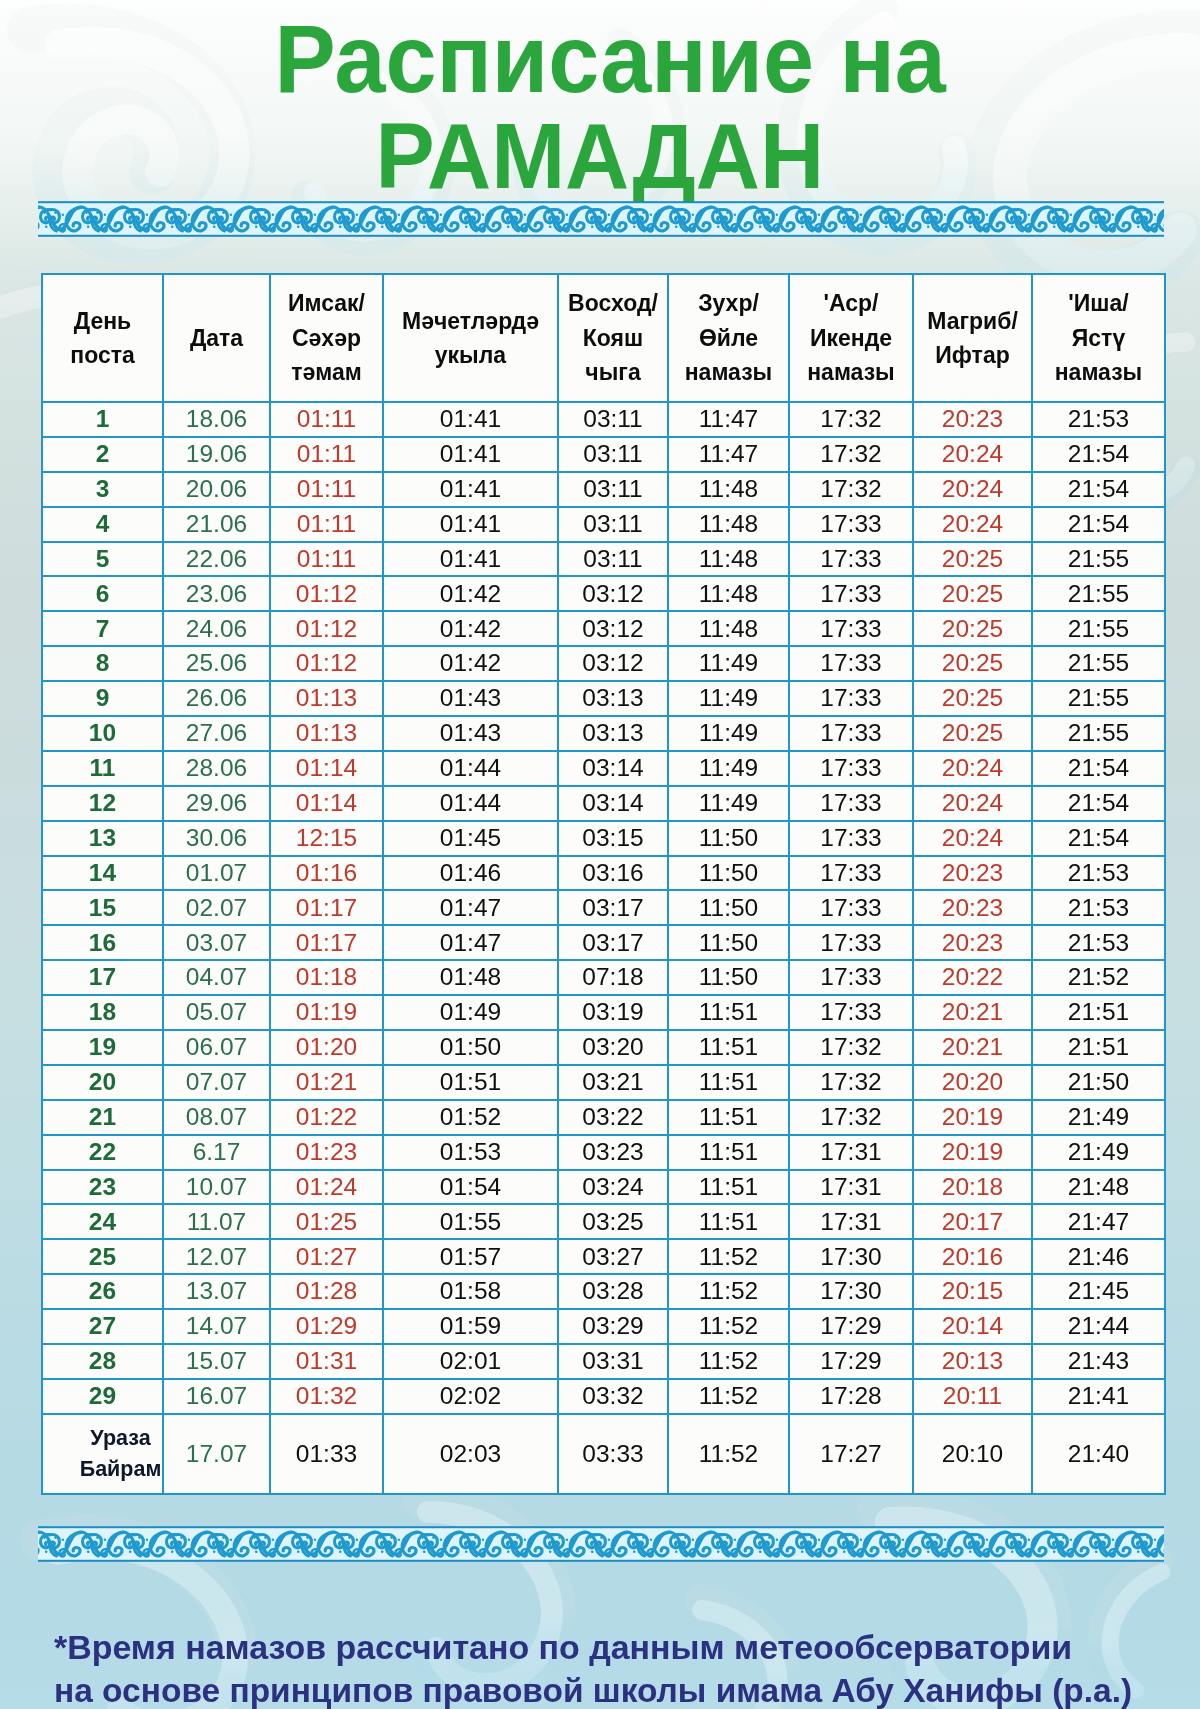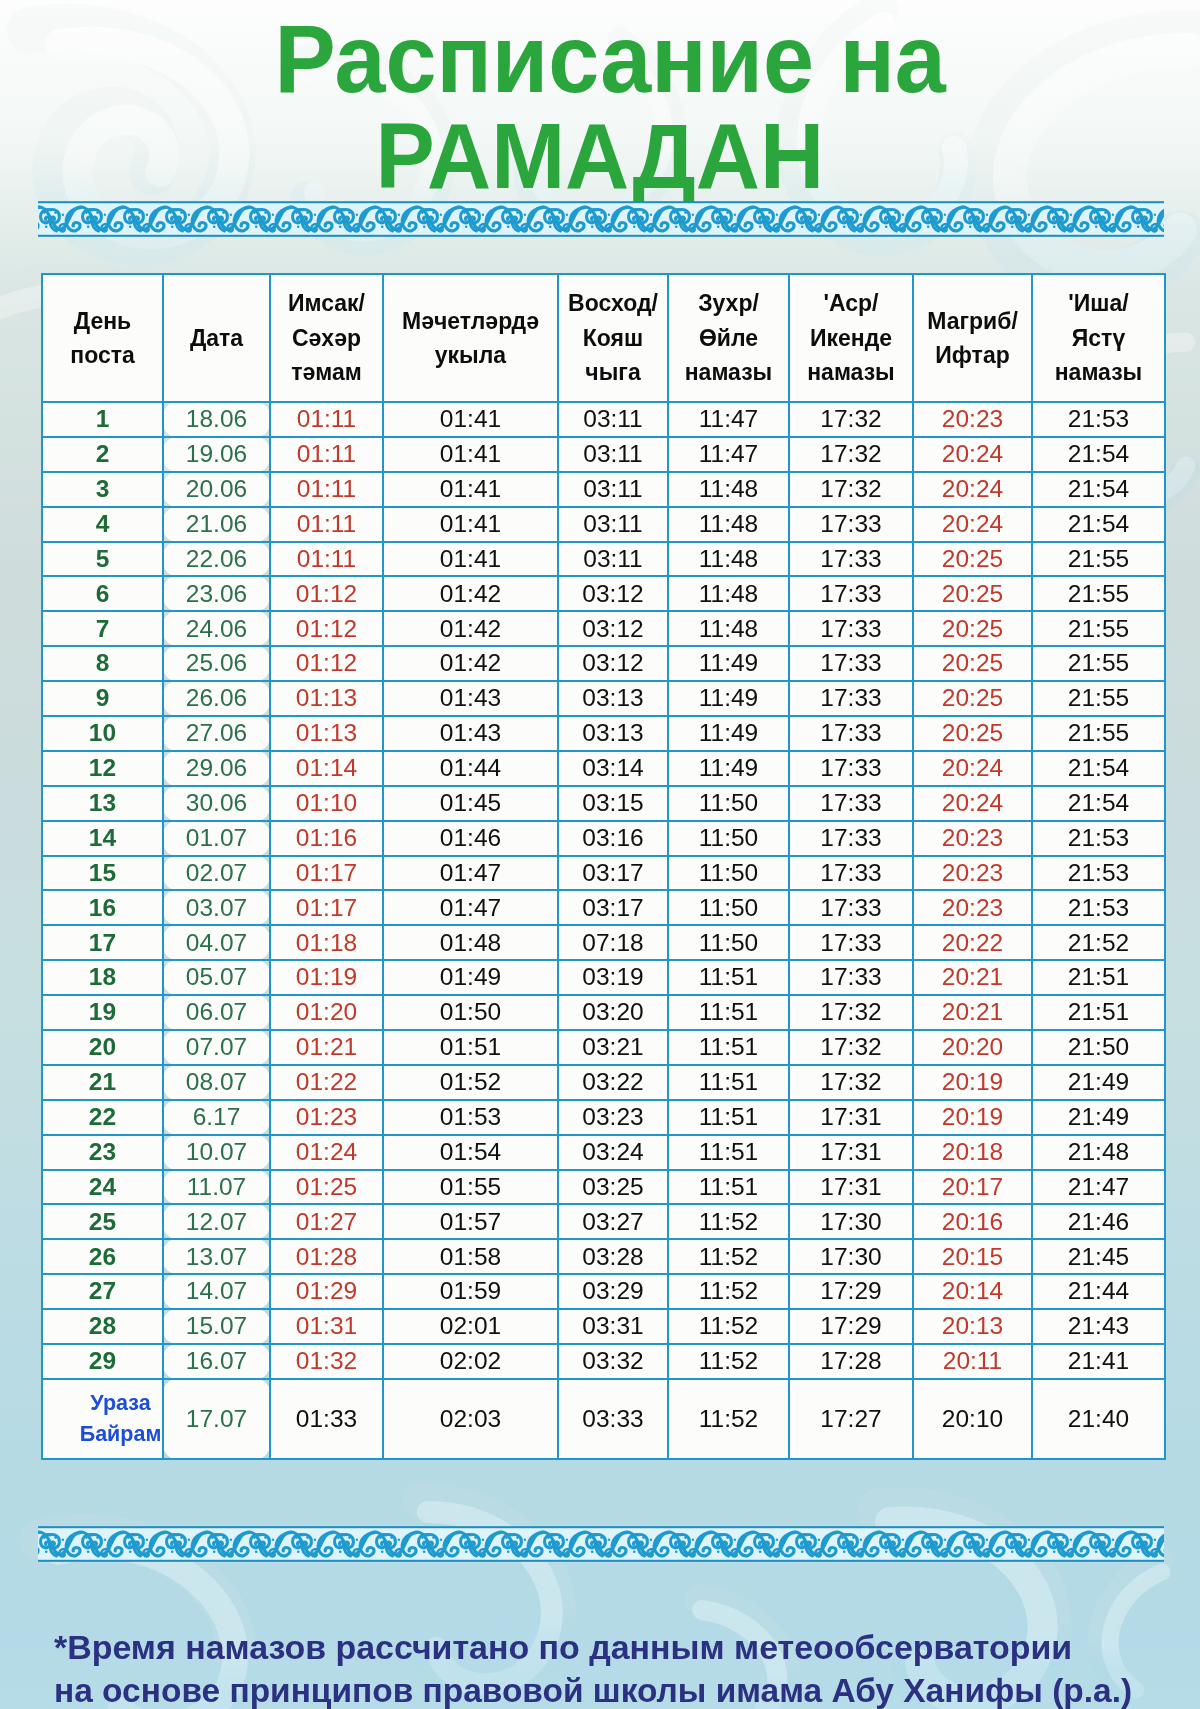--- a/index.html
+++ b/index.html
@@ -28,24 +28,24 @@
 
   
   .sched{position:absolute;left:41px;top:273px;width:1123px;border-collapse:collapse;
          table-layout:fixed;background:transparent;}
   .sched td,.sched th{border:2px solid #2196c9;background:#fcfdfb;padding:0;
          text-align:center;vertical-align:middle;box-sizing:border-box;}
   .sched th{font-size:23px;font-weight:700;color:#0d0d0d;height:128px;padding:1px 0;}
   .sched th .hl{display:block;line-height:34.5px;}
   .sched td{font-size:24.5px;color:#101010;height:34.9px;line-height:1;font-weight:400;}
   td.day{color:#1d6b37;font-weight:700;}
-  td.date{color:#2c6f4d;border-radius:14px;}
+  td.date{color:#2c6f4d;}
   td.red{color:#c0392b;}
   tr.lastrow td{height:80px;}
-  tr.lastrow td.bigday{color:#1d4ed8;font-weight:700;font-size:21.5px;line-height:1.45;padding-left:36px;}
+  tr.lastrow td.bigday{color:#0f172a;font-weight:700;font-size:21.5px;line-height:1.45;padding-left:36px;}
   tr.lastrow td.bigday .hl{display:block;}
 
   
   .footer{position:absolute;left:54px;width:1100px;text-align:left;color:#2b3180;
           font-weight:700;font-size:33px;white-space:nowrap;margin-top:21px;}
   .footer .fl{display:block;height:42.7px;line-height:42.7px;}
   .footer .fl > span{display:inline-block;transform-origin:left center;}
   .footer .f1 > span{transform:scaleX(1.028);}
   .footer .f2 > span{transform:scaleX(1.014);}
 </style>
@@ -314,34 +314,45 @@
           <td class="date">27.06</td>
           <td class="red">01:13</td>
           <td>01:43</td>
           <td>03:13</td>
           <td>11:49</td>
           <td>17:33</td>
           <td class="red">20:25</td>
           <td>21:55</td>
         </tr>
   <tr>
+          <td class="day">11</td>
+          <td class="date">28.06</td>
+          <td class="red">01:14</td>
+          <td>01:44</td>
+          <td>03:14</td>
+          <td>11:49</td>
+          <td>17:33</td>
+          <td class="red">20:24</td>
+          <td>21:54</td>
+        </tr>
+  <tr>
           <td class="day">12</td>
           <td class="date">29.06</td>
           <td class="red">01:14</td>
           <td>01:44</td>
           <td>03:14</td>
           <td>11:49</td>
           <td>17:33</td>
           <td class="red">20:24</td>
           <td>21:54</td>
         </tr>
   <tr>
           <td class="day">13</td>
           <td class="date">30.06</td>
-          <td class="red">01:10</td>
+          <td class="red">12:15</td>
           <td>01:45</td>
           <td>03:15</td>
           <td>11:50</td>
           <td>17:33</td>
           <td class="red">20:24</td>
           <td>21:54</td>
         </tr>
   <tr>
           <td class="day">14</td>
           <td class="date">01.07</td>

